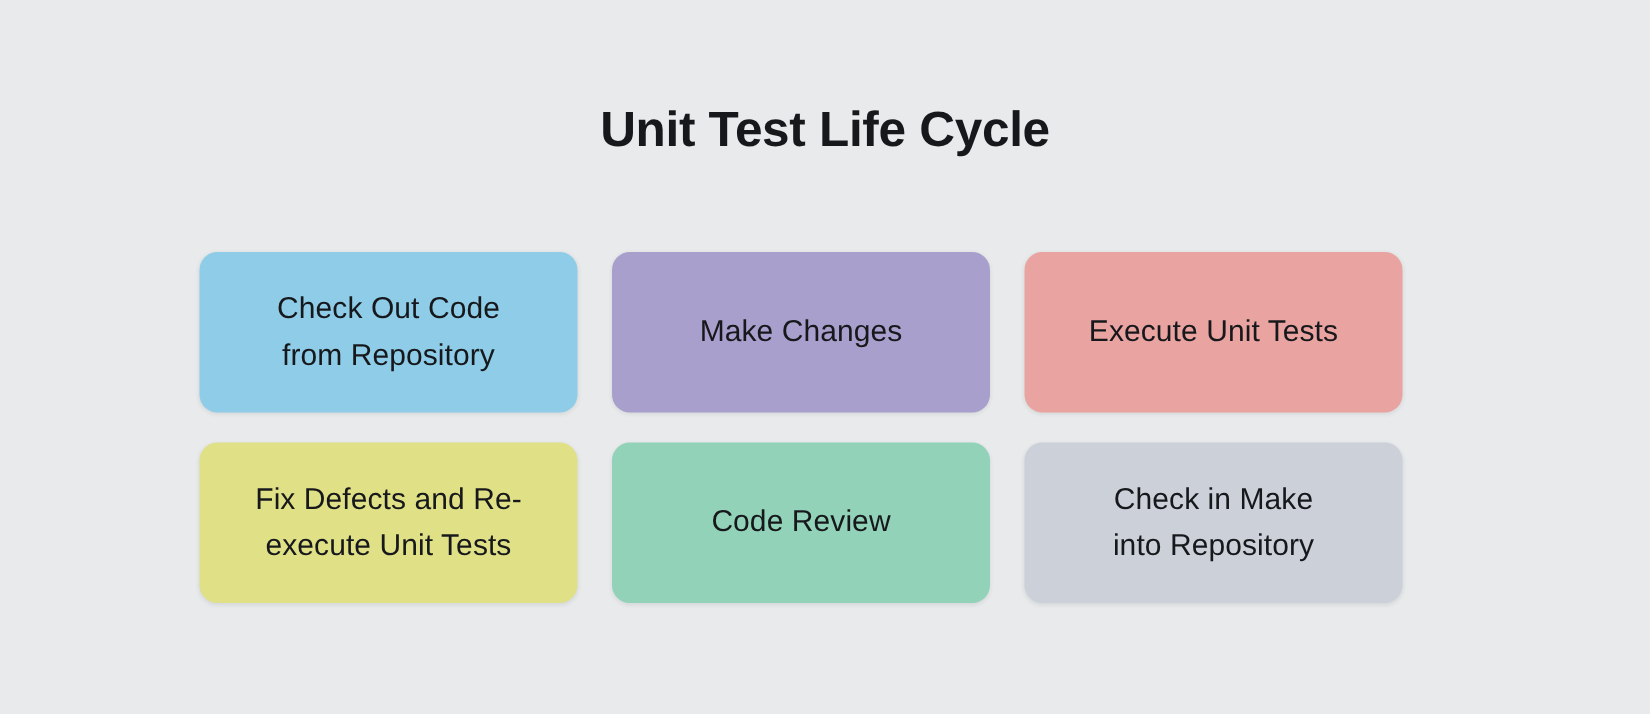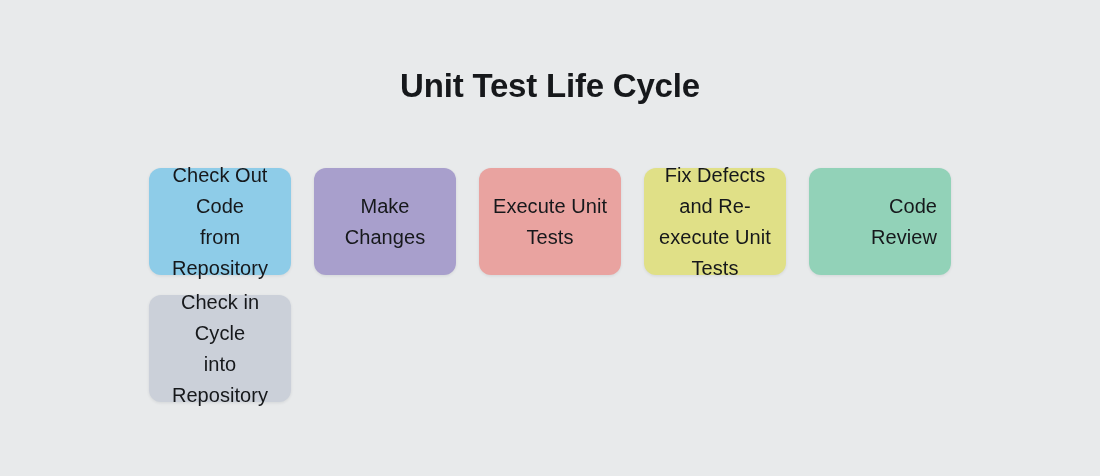--- a/index.html
+++ b/index.html
@@ -28,25 +28,25 @@
     width: 1100px;
     text-align: center;
     font-size: 33px;
     font-weight: 700;
     letter-spacing: -0.2px;
     color: #16181b;
     line-height: 1.2;
   }
   .grid {
     position: absolute;
-    left: 149px;
+    left: 133px;
     top: 168px;
     width: 802px;
     display: grid;
-    grid-template-columns: repeat(5, 1fr);
+    grid-template-columns: repeat(3, 1fr);
     grid-template-rows: 107px 107px;
     column-gap: 23px;
     row-gap: 20px;
   }
   .cell {
     border-radius: 12px;
     display: flex;
     align-items: center;
     justify-content: center;
     text-align: center;
@@ -88,18 +88,18 @@
     <div class="cell" style="background-color: rgb(224, 224, 135);">
       <span class="cell-label">Fix Defects and Re-
 execute Unit Tests</span>
     </div>
 
     <div class="cell" style="background-color: rgb(146, 210, 184); text-align: right;">
       <span class="cell-label">Code Review</span>
     </div>
 
     <div class="cell" style="background-color: rgb(203, 208, 217);">
-      <span class="cell-label">Check in Cycle
+      <span class="cell-label">Check in Make
 into Repository</span>
     </div>
 
   </div>
 </div>
 
 </body></html>

